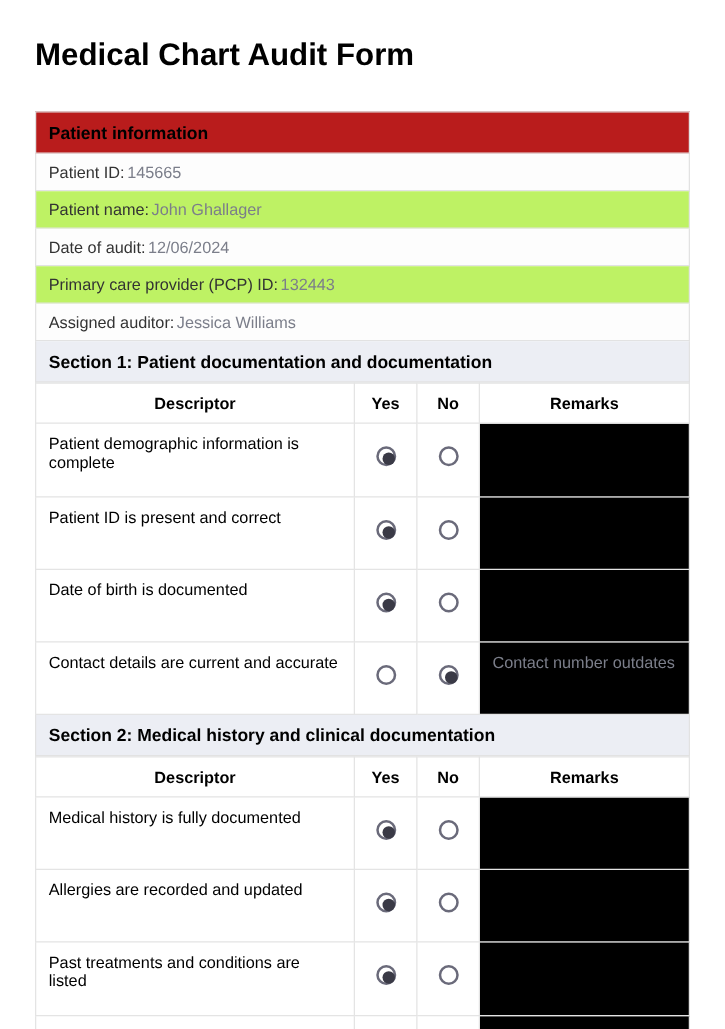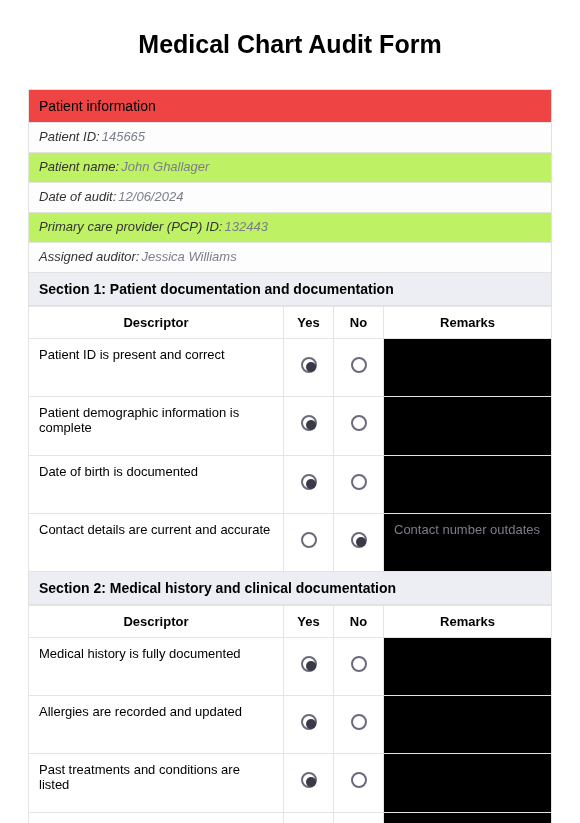--- a/index.html
+++ b/index.html
@@ -8,42 +8,40 @@
     padding: 0;
     font-family: Arial, Helvetica, sans-serif;
     background: #fff;
     color: #000;
     width: 580px;
   }
   .page {
     padding: 20px 28px;
   }
   .form-title {
-    text-align: center;
     font-size: 25px;
     font-weight: bold;
     margin: 10px 0 30px 0;
   }
   .field-header {
-    background: #ef4444;
+    background: #b91c1c;
     border: 1px solid #e2e2e2;
     padding: 8px 10px;
     font-size: 14px;
-    font-weight: normal;
+    font-weight: bold;
   }
   .field-row {
     border: 1px solid #e2e2e2;
     border-top: none;
     padding: 6px 10px;
     font-size: 13px;
     display: flex;
-    align-items: flex-start;
+    align-items: center;
     min-height: 30px;
     background: #fdfdfd;
-    font-style: italic;
   }
   .field-row.alt {
     background: #bef264;
   }
   .field-label {
     color: #333;
   }
   .field-value {
     color: #7b7e8a;
     margin-left: 2px;
@@ -149,27 +147,27 @@
     <thead>
       <tr>
         <th>Descriptor</th>
         <th>Yes</th>
         <th>No</th>
         <th>Remarks</th>
       </tr>
     </thead>
     <tbody>
         <tr>
+          <td>Patient demographic information is complete</td>
+          <td class="radio-cell"><span class="radio selected"></span></td>
+          <td class="radio-cell"><span class="radio"></span></td>
+          <td class="remarks-cell"></td>
+        </tr>
+        <tr>
           <td>Patient ID is present and correct</td>
-          <td class="radio-cell"><span class="radio selected"></span></td>
-          <td class="radio-cell"><span class="radio"></span></td>
-          <td class="remarks-cell"></td>
-        </tr>
-        <tr>
-          <td>Patient demographic information is complete</td>
           <td class="radio-cell"><span class="radio selected"></span></td>
           <td class="radio-cell"><span class="radio"></span></td>
           <td class="remarks-cell"></td>
         </tr>
         <tr>
           <td>Date of birth is documented</td>
           <td class="radio-cell"><span class="radio selected"></span></td>
           <td class="radio-cell"><span class="radio"></span></td>
           <td class="remarks-cell"></td>
         </tr>

